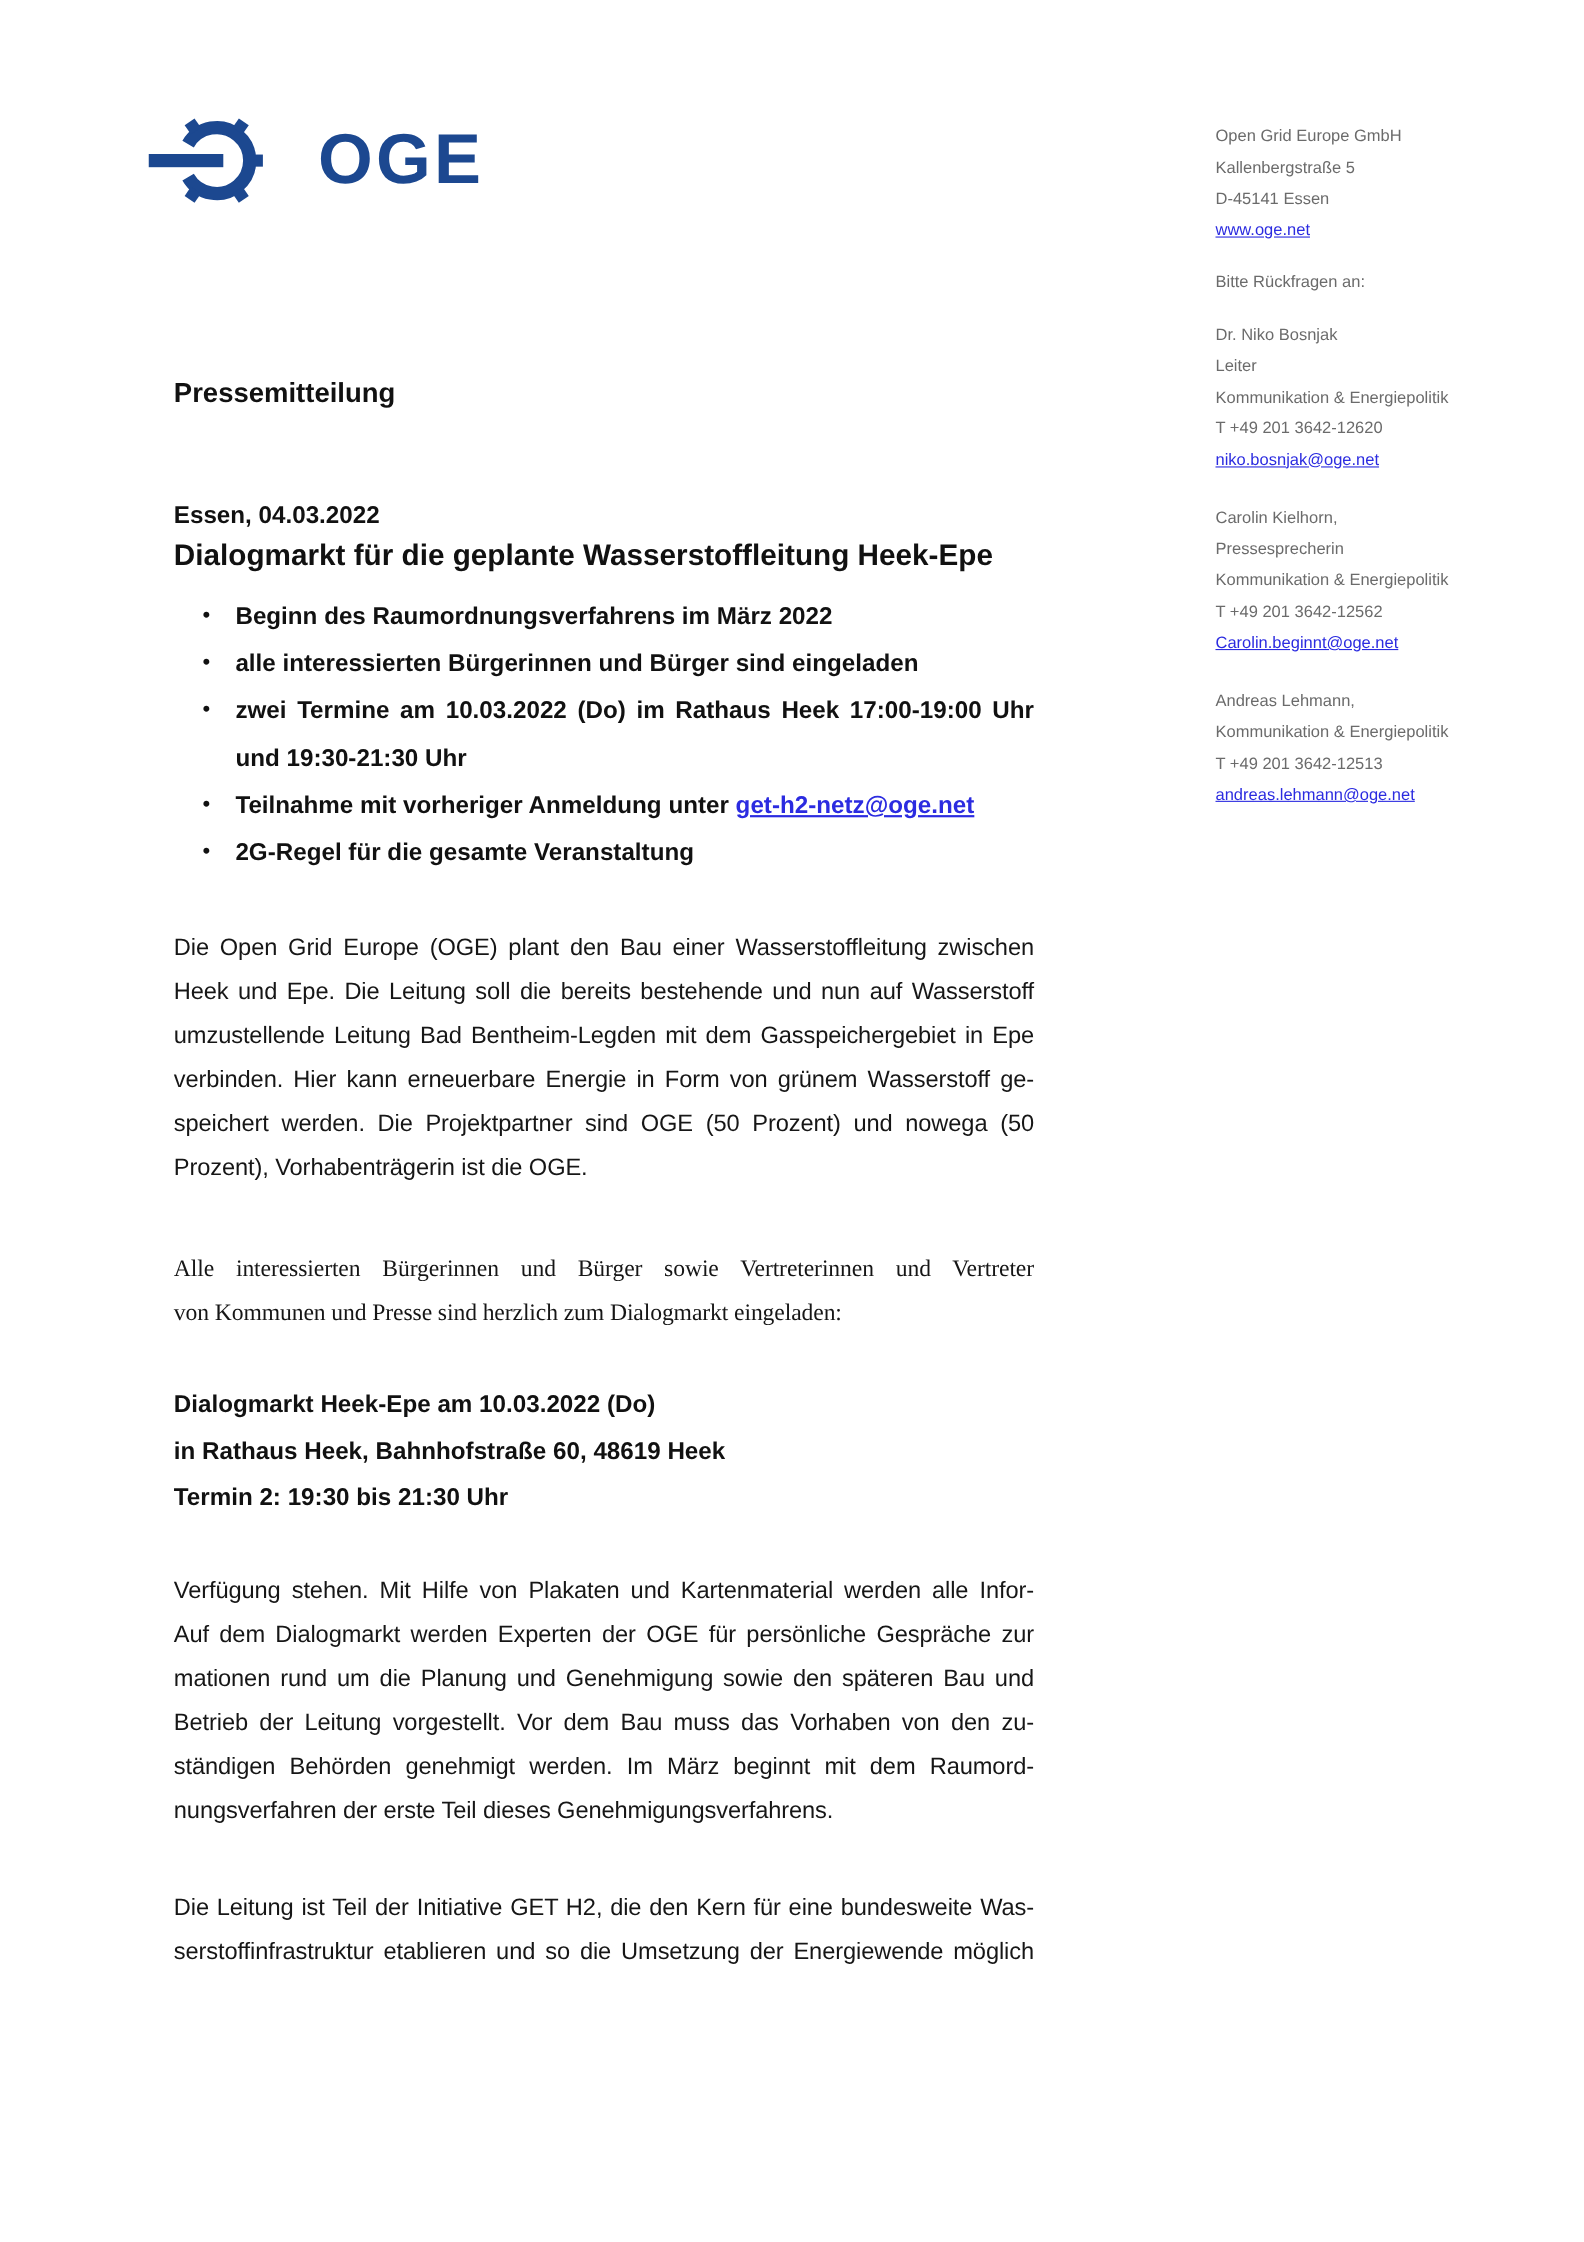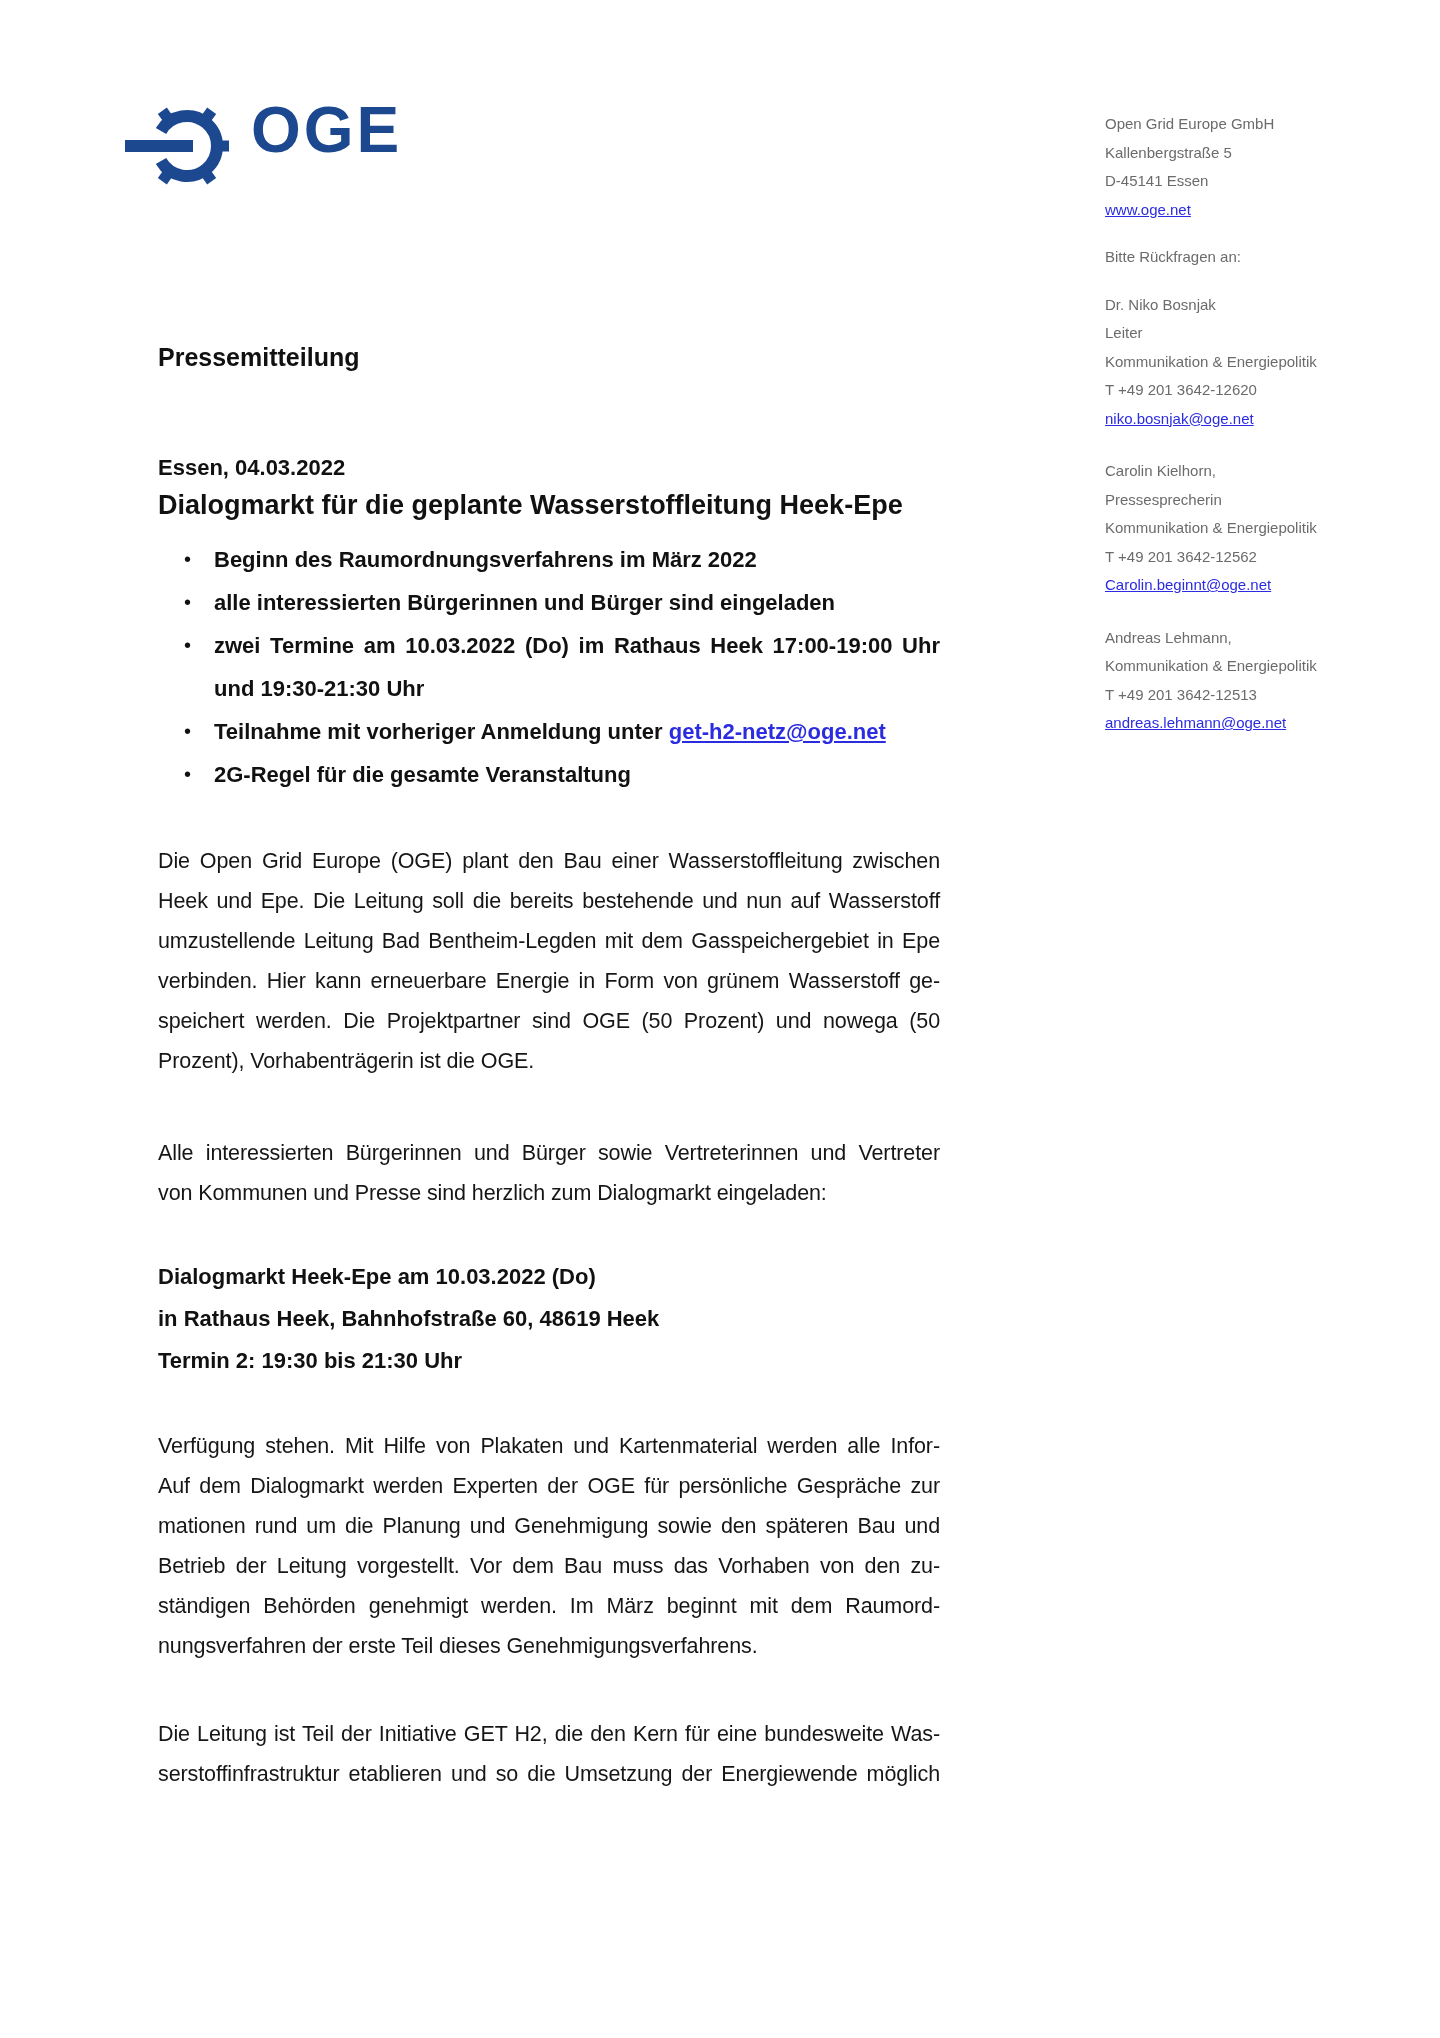--- a/index.html
+++ b/index.html
@@ -7,21 +7,21 @@
   .page{
     position:relative;
     width:1440px;height:2038px;
     background:#ffffff;
     font-family:"Liberation Sans","DejaVu Sans",sans-serif;
     color:#161616;
     overflow:hidden;
   }
 
   
-  .logo{position:absolute;left:125px;top:100px;display:flex;align-items:flex-start;}
+  .logo{position:absolute;left:135px;top:100px;display:flex;align-items:center;gap:28px;}
   .logo svg{display:block;}
   .logo-text{
     font-size:64px;font-weight:bold;color:#1c4890;
     letter-spacing:3px;margin-left:22px;line-height:1;
     transform:translateY(-2px);
   }
 
   
   .sidebar{
     position:absolute;left:1105px;top:110px;width:280px;
@@ -59,21 +59,21 @@
   }
   .b-link{color:#2b2be0;text-decoration:underline;font-weight:bold;cursor:pointer;}
 
   .para{
     margin:0;font-size:21.5px;line-height:40px;color:#161616;letter-spacing:-0.1px;
   }
   .para .jline{text-align:justify;text-align-last:justify;}
   .para .jline:last-child{text-align-last:left;}
   .para.cont .jline:last-child{text-align-last:justify;}
   .m-p1{margin-top:45px;}
-  .m-p2{margin-top:52px;}
+  .m-p2{margin-top:52px;font-family:Liberation Serif, serif;}
   .m-p3{margin-top:44px;}
   .m-p4{margin-top:48px;}
 
   li .jline{text-align:justify;text-align-last:justify;}
 
   .event-block{
     margin:43px 0 0 0;font-size:22px;line-height:42px;font-weight:bold;color:#111;
   }
   .event-block .cline{text-align:left;}
 </style>

